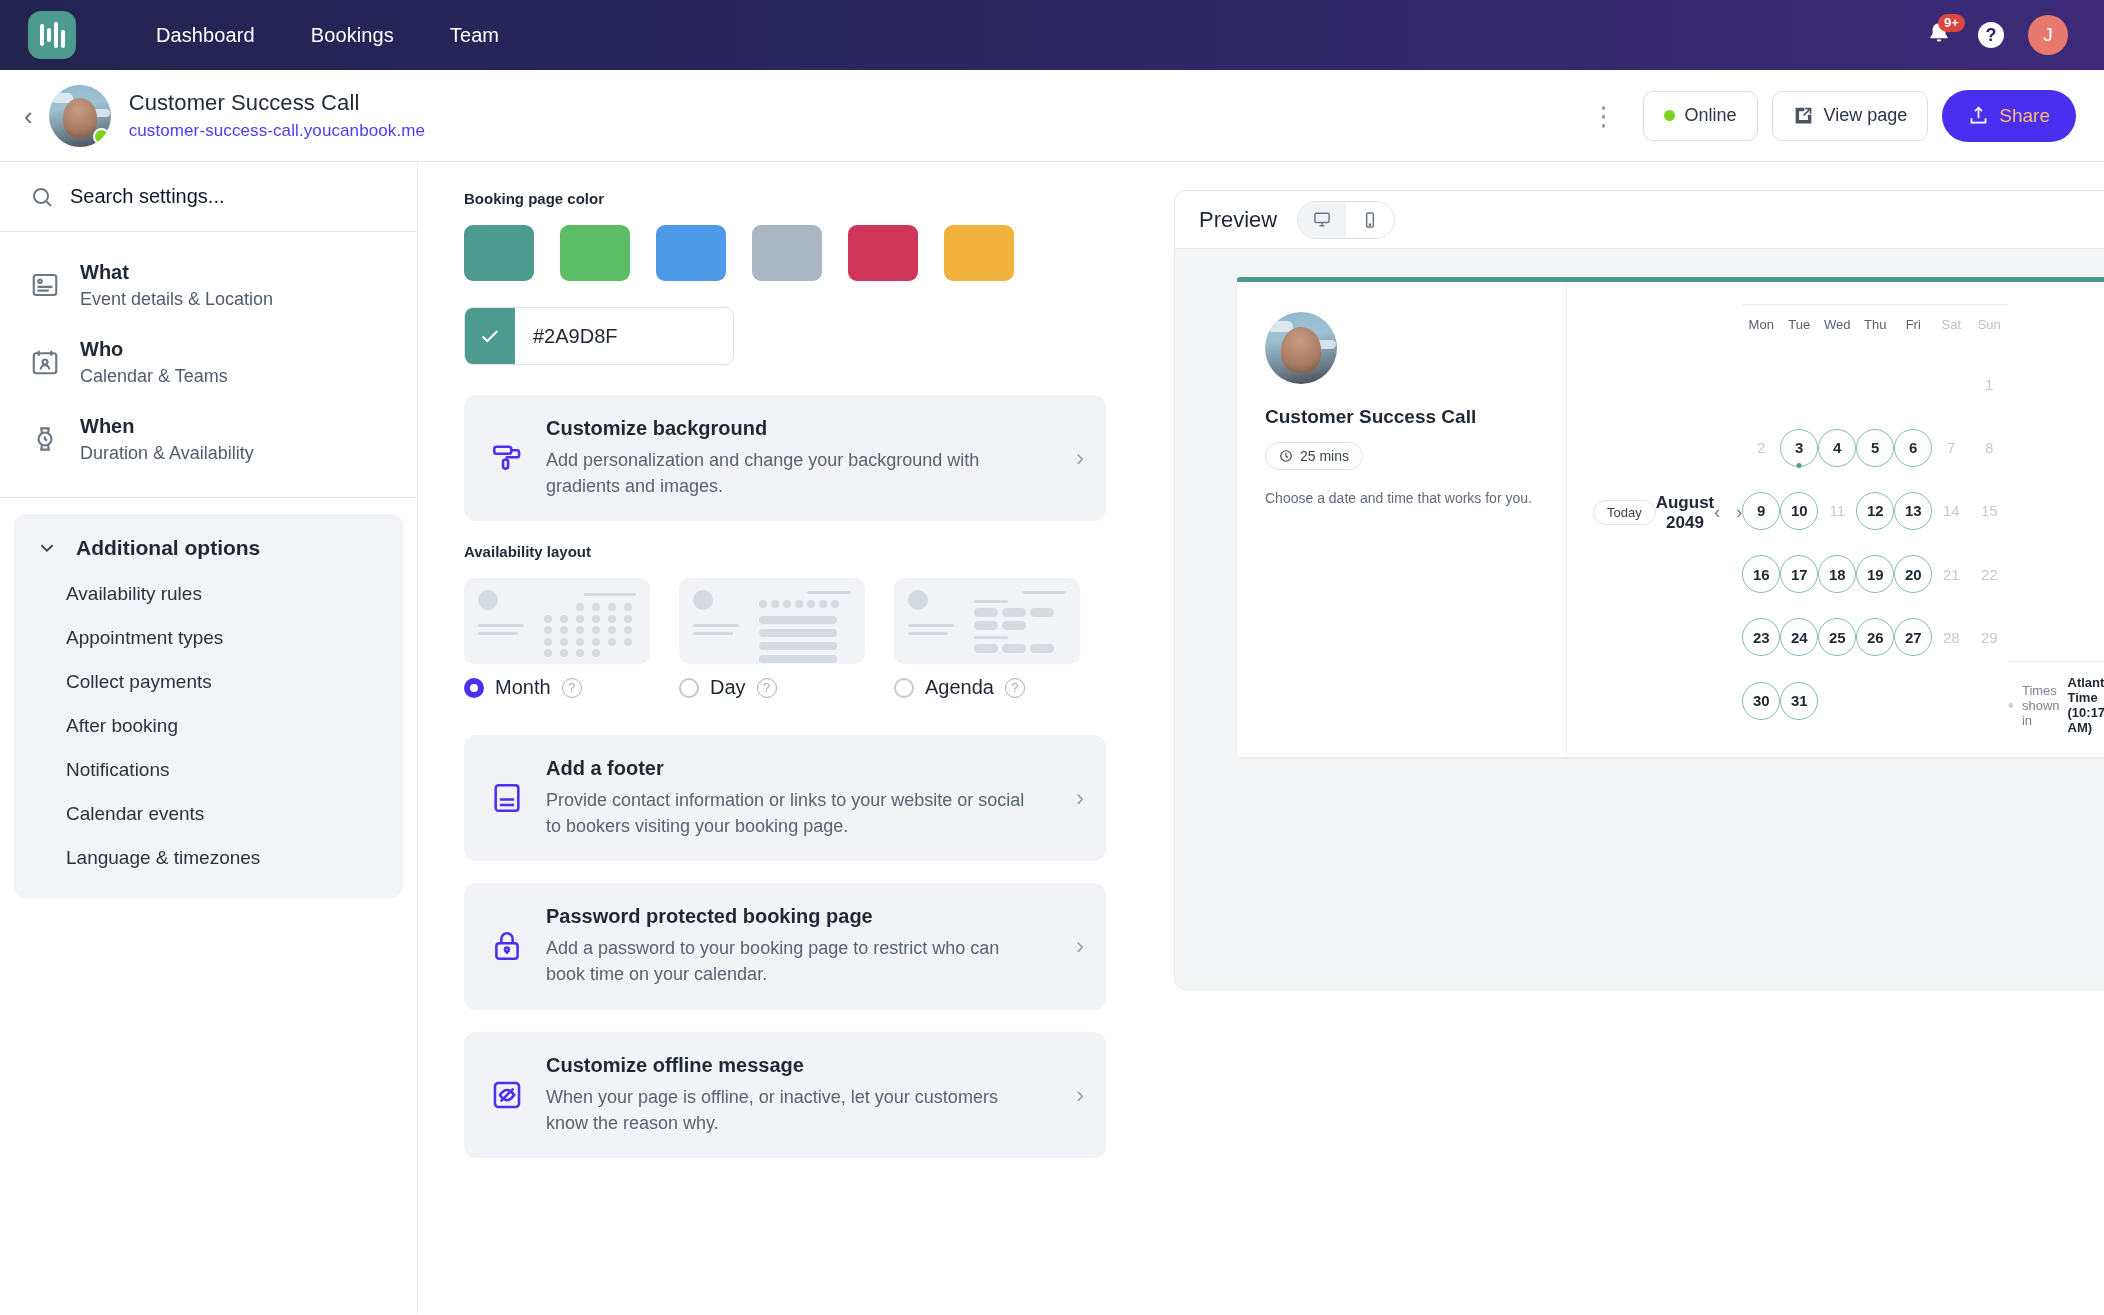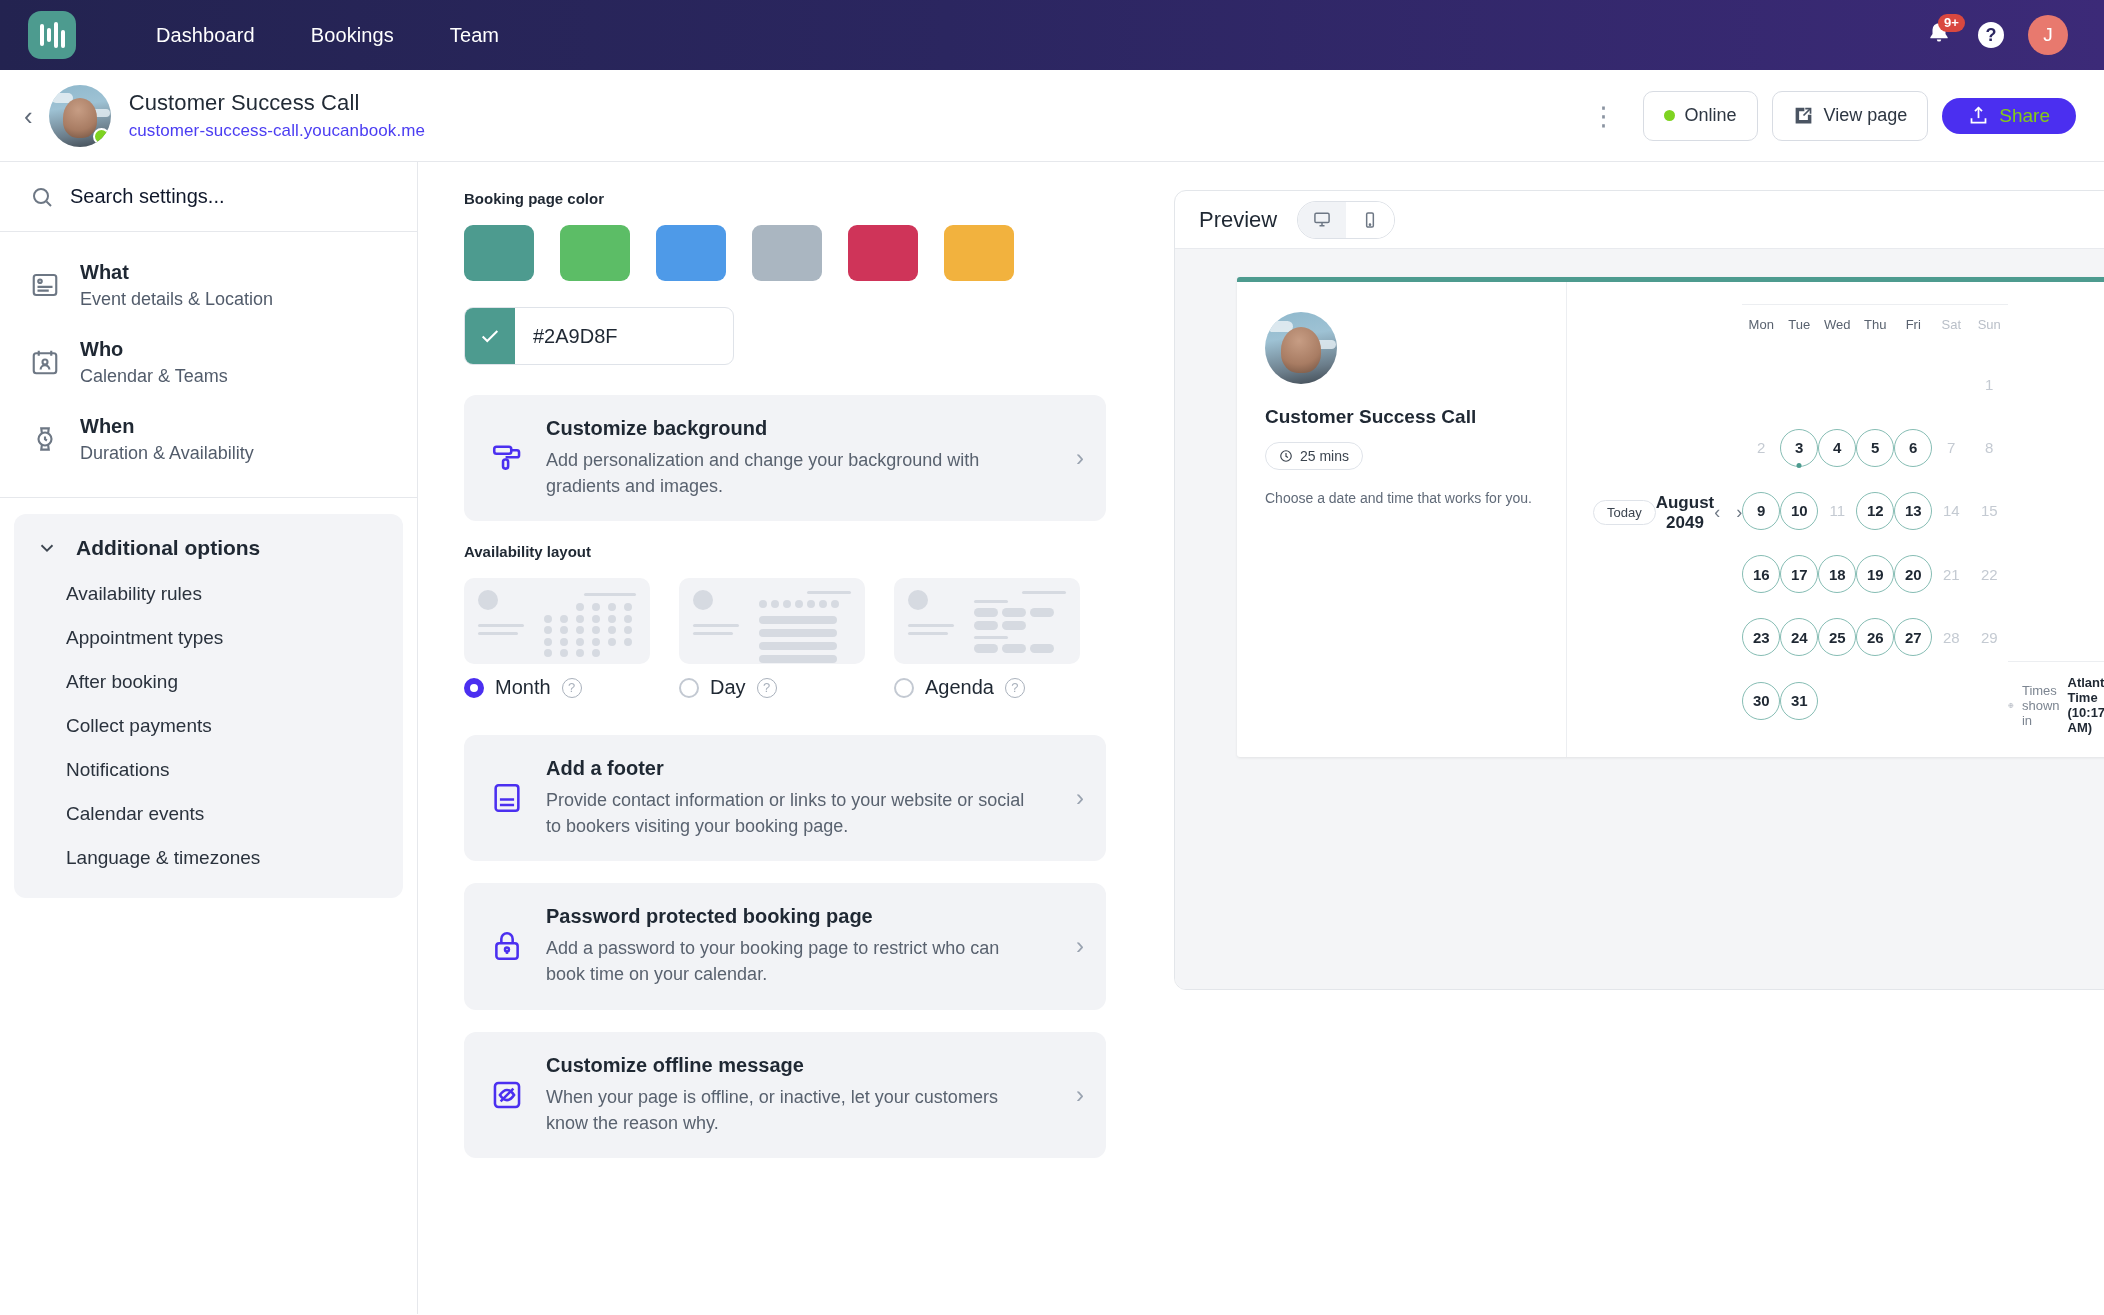--- a/index.html
+++ b/index.html
@@ -94,21 +94,21 @@
   }
   .head-actions { margin-left: auto; display: flex; align-items: center; gap: 14px; }
   .kebab { font-size: 26px; color: #8a93a1; cursor: pointer; letter-spacing:0; line-height: 1; padding: 0 12px;}
   .btn-outline {
     height: 50px; border: 1px solid #d8dce3; border-radius: 10px;
     background: #fff; display: flex; align-items: center; gap: 10px;
     padding: 0 20px; font-size: 18px; color: #2d3642; cursor: pointer;
   }
   .status-dot { width: 11px; height: 11px; border-radius: 50%; background: #7ed321; }
   .btn-share {
-    height: 36px; border-radius: 26px; background: #4b2ff0; color: #84cc16;
+    height: 52px; border-radius: 26px; background: #4b2ff0; color: #fdba74;
     display: flex; align-items: center; gap: 10px; padding: 0 26px;
     font-size: 19px; cursor: pointer; border: none;
   }
 
   
   .body-wrap { display: flex; height: calc(1315px - 70px - 93px); }
 
   
   .sidebar {
     width: 418px; flex-shrink: 0; background: #fff;
@@ -408,22 +408,22 @@
 
     <div class="addl-panel">
       <div class="addl-head">
         <svg width="22" height="22" viewBox="0 0 24 24" fill="none" stroke="#3d4651" stroke-width="2">
           <path d="M6 9l6 6 6-6"></path>
         </svg>
         <span class="t">Additional options</span>
       </div>
       <div class="opt-item">Availability rules</div>
       <div class="opt-item">Appointment types</div>
+      <div class="opt-item">Collect payments</div>
       <div class="opt-item">After booking</div>
-      <div class="opt-item">Collect payments</div>
       <div class="opt-item">Notifications</div>
       <div class="opt-item">Calendar events</div>
       <div class="opt-item">Language &amp; timezones</div>
     </div>
   </div>
 
   <div class="center">
     <div class="sec-title">Booking page color</div>
     <div class="swatches">
       <div class="swatch" style="background: rgb(77, 155, 143);"></div>

